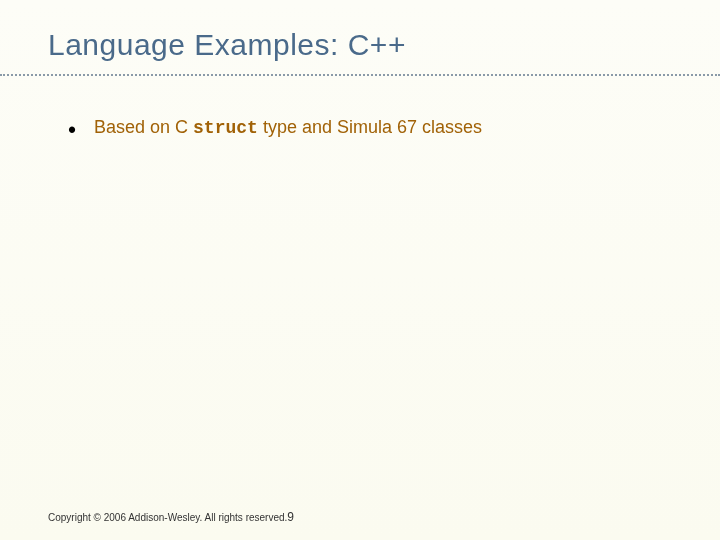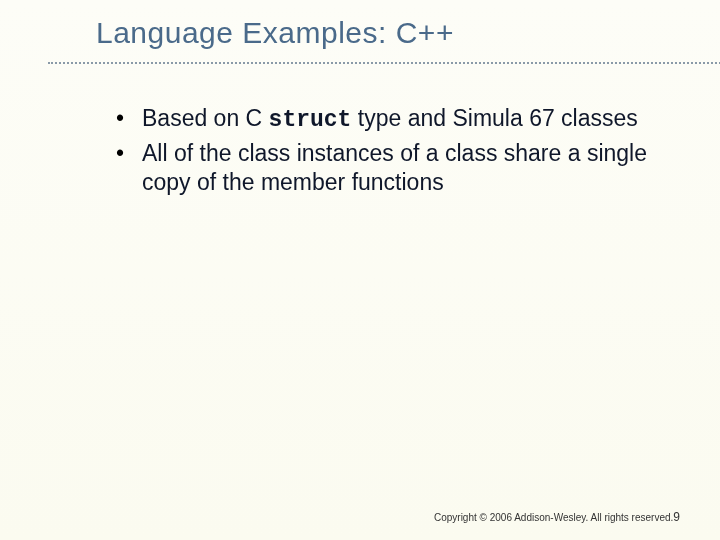--- a/index.html
+++ b/index.html
@@ -3,23 +3,22 @@
 <meta charset="utf-8">
 <style>
   * { margin: 0; padding: 0; box-sizing: border-box; }
   html, body { width: 720px; height: 540px; overflow: hidden; }
   body {
     background: linear-gradient(180deg, #fdfdf7 0%, #fbfbf0 100%);
     font-family: "Lucida Sans Unicode", "Lucida Grande", "Trebuchet MS", sans-serif;
     position: relative;
   }
   .slide {
-    padding: 16px 40px 0 48px;
+    padding: 28px 40px 0 48px;
     height: 100%;
-    margin-left: 48px;
   }
   .title {
     color: #4a6a8a;
     font-size: 30px;
     font-weight: 400;
     letter-spacing: 0.5px;
     margin-bottom: 12px;
   }
   .divider {
     border: none;
@@ -28,22 +27,22 @@
     width: 720px;
     position: relative;
     left: 0;
   }
   .bullets {
     list-style: none;
     padding-left: 32px;
   }
   .bullets li {
     position: relative;
-    color: #0f172a;
-    font-size: 23px;
+    color: #a16207;
+    font-size: 18px;
     line-height: 1.25;
     margin-bottom: 4px;
     padding-left: 14px;
   }
   .bullets li::before {
     content: "•";
     position: absolute;
     left: -12px;
     top: 0;
     color: #000;
@@ -52,21 +51,21 @@
   .code {
     font-family: "Courier New", Courier, monospace;
     font-weight: bold;
   }
   .footer {
     position: absolute;
     bottom: 16px;
     left: 48px;
     right: 40px;
     display: flex;
-    justify-content: flex-end;
+    justify-content: flex-start;
     align-items: baseline;
   }
   .copyright {
     font-size: 10px;
     color: #333;
     font-family: Arial, sans-serif;
   }
   .pagenum {
     font-size: 12px;
     color: #333;
@@ -76,21 +75,18 @@
 </head>
 <body>
 
 <div class="slide">
   <h1 class="title">Language Examples: C++</h1>
   <hr class="divider">
   <ul class="bullets">
     <li>
       <span>Based on C </span><span class="code">struct</span><span> type and Simula 67 classes</span>
     </li>
-    <li>
-      <span>All of the class instances of a class share a single copy of the member functions</span>
-    </li>
   </ul>
   <div class="footer">
     <span class="copyright">Copyright © 2006 Addison-Wesley. All rights reserved.</span>
     <span class="pagenum">9</span>
   </div>
 </div>
 
 </body></html>

